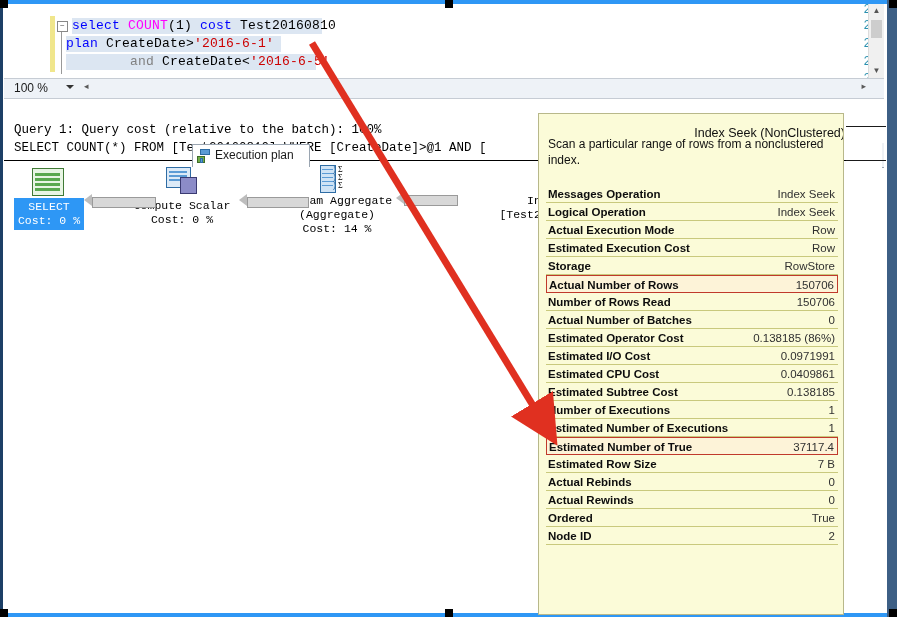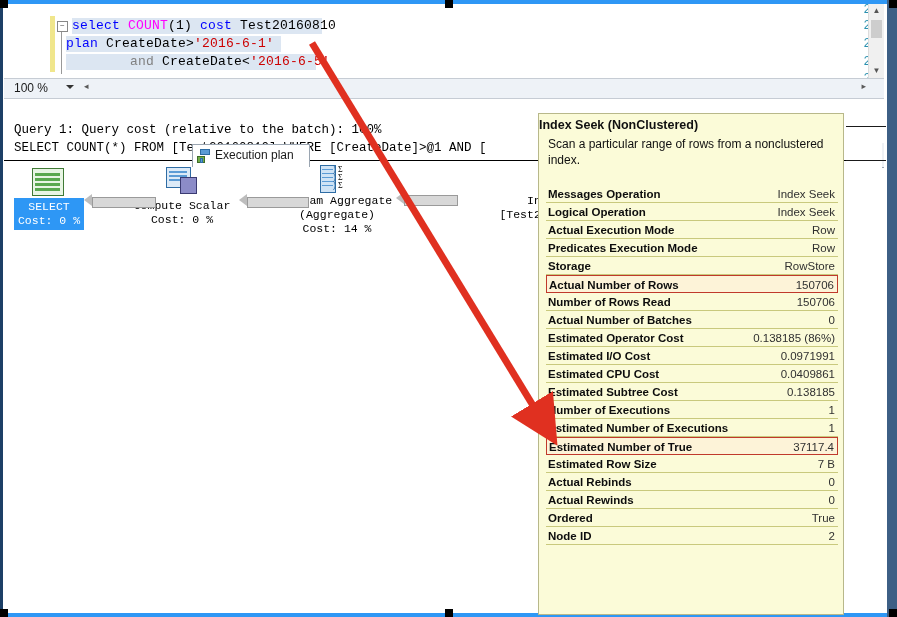--- a/index.html
+++ b/index.html
@@ -275,23 +275,23 @@
     position: absolute;
     left: 538px; top: 113px;
     width: 306px; height: 502px;
     background: #fbfbd8;
     border: 1px solid #b8b88a;
     box-sizing: border-box;
     overflow: hidden;
     z-index: 30;
   }
   .tt-title {
-    position: absolute; left: 0; top: 4px; width: 306px;
-    text-align: left;
-    font-size: 12.5px; font-weight: bold; color: #101010;
+    position: absolute; left: 0; top: 12px; width: 306px;
+    text-align: right;
+    font-size: 12.5px; font-weight: normal; color: #101010;
   }
   .tt-desc {
     position: absolute; left: 9px; top: 22px; width: 290px;
     font-size: 12px; color: #101010; line-height: 16px;
   }
   .tt-table {
     position: absolute; left: 7px; top: 71px;
     width: 292px;
   }
   .tt-row {
@@ -468,21 +468,21 @@
         </div>
         <div class="tt-row">
           <span class="k">Logical Operation</span>
           <span class="v">Index Seek</span>
         </div>
         <div class="tt-row">
           <span class="k">Actual Execution Mode</span>
           <span class="v">Row</span>
         </div>
         <div class="tt-row">
-          <span class="k">Predicates Execution Mode</span>
+          <span class="k">Estimated Execution Cost</span>
           <span class="v">Row</span>
         </div>
         <div class="tt-row">
           <span class="k">Storage</span>
           <span class="v">RowStore</span>
         </div>
         <div class="tt-row hl">
           <span class="k">Actual Number of Rows</span>
           <span class="v">150706</span>
         </div>

